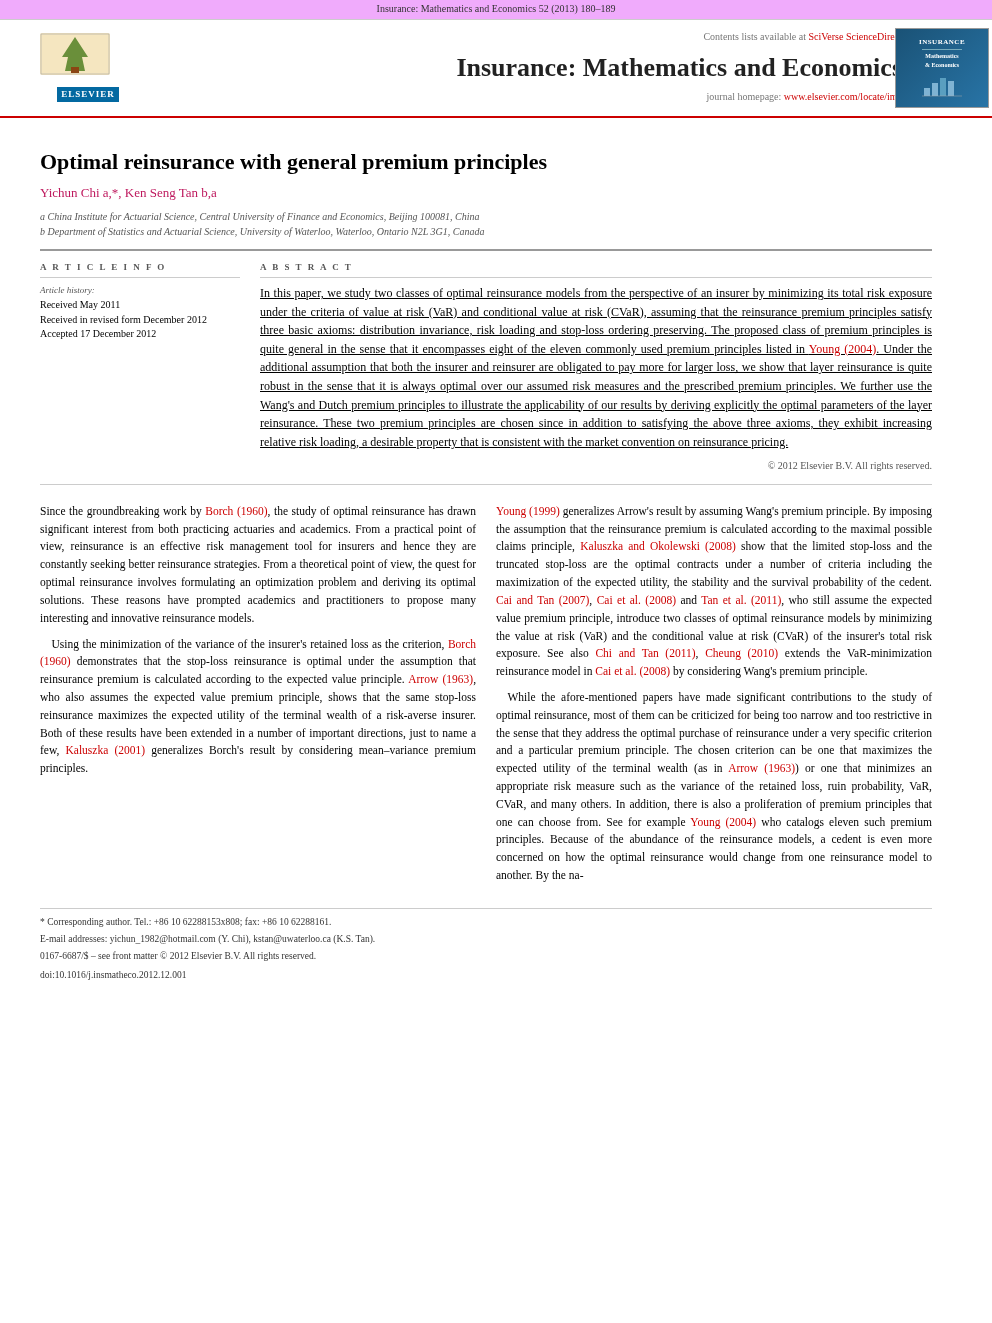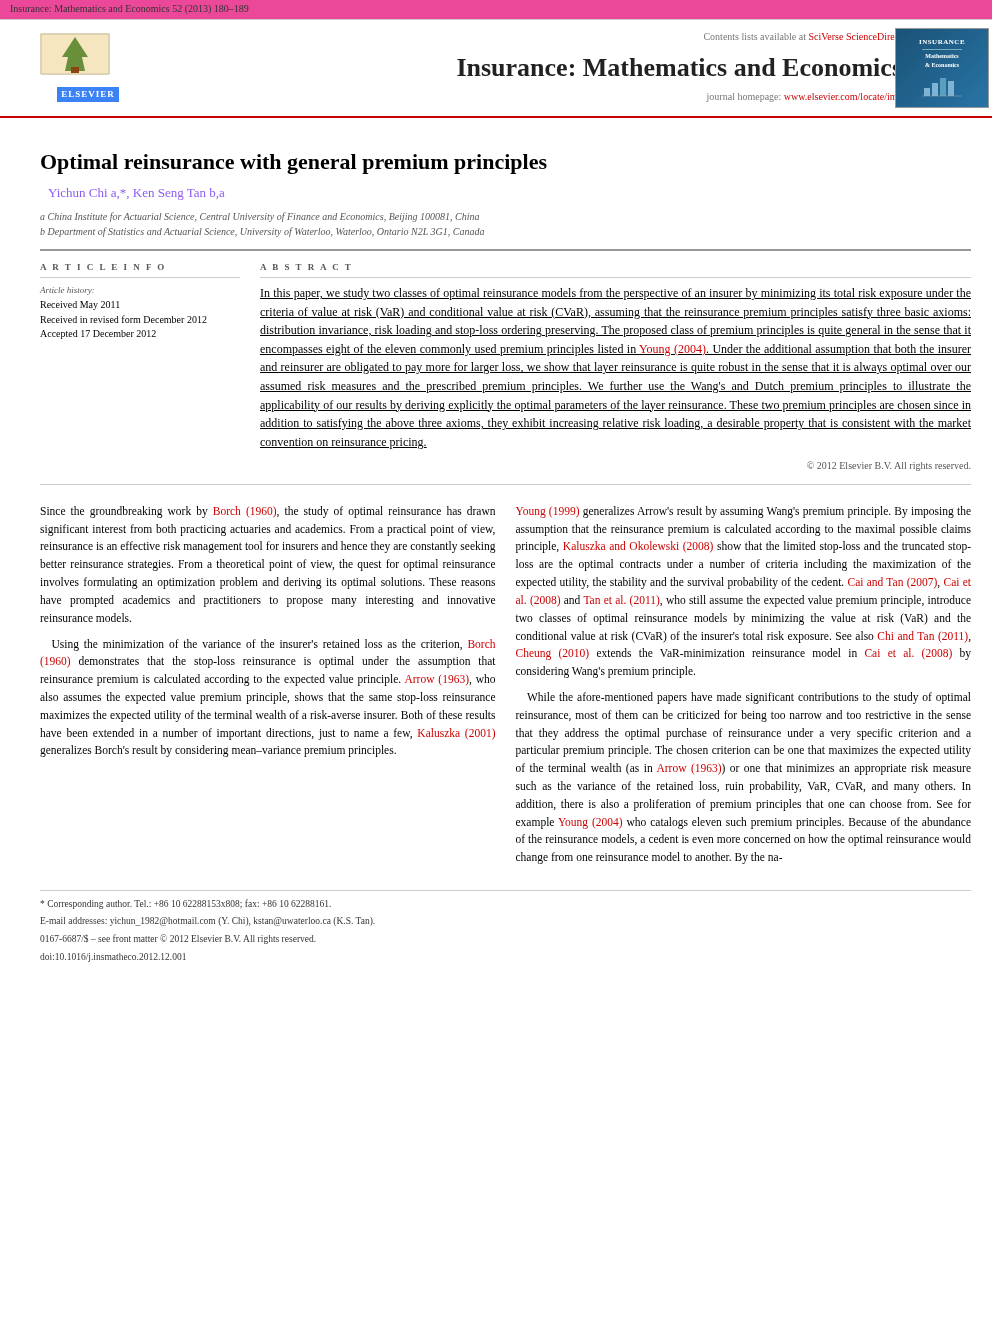--- a/index.html
+++ b/index.html
@@ -8,44 +8,44 @@
       background: #fff;
       color: #000;
       width: 992px;
       min-height: 1323px;
       font-size: 13px;
       line-height: 1.45;
     }
 
     
     .top-bar {
-      background: #ec4899;
+      background: #f0abfc;
       border-bottom: 1px solid #ccc;
       padding: 2px 10px;
-      text-align: left;
+      text-align: center;
       font-size: 10px;
       color: #333;
     }
 
     
     .journal-banner {
       display: flex;
       align-items: center;
       border-bottom: 2px solid #c00;
       padding: 8px 10px;
       background: #fff;
     }
     .banner-left {
       width: 130px;
       display: flex;
       flex-direction: column;
       align-items: center;
     }
     .elsevier-label {
-      background: #3b82f6;
+      background: #0369a1;
       color: white;
       font-size: 9px;
       font-weight: bold;
       padding: 1px 4px;
       letter-spacing: 1px;
       margin-left: 26px;
     }
     .banner-center {
       flex: 1;
       text-align: right;
@@ -88,38 +88,37 @@
       flex-direction: column;
       color: white;
       font-size: 7px;
       font-weight: bold;
       text-align: center;
       padding: 4px;
     }
 
     
     .main-content {
-      padding: 15px 21px 20px 40px;
+      padding: 15px 60px 20px 40px;
     }
 
     
     .article-title {
       font-size: 22px;
       font-weight: bold;
       color: #000;
       margin: 15px 0 8px 0;
       line-height: 1.3;
     }
 
     
     .authors {
       font-size: 13px;
-      color: #8b5cf6;
+      color: #be185d;
       margin-bottom: 6px;
-      margin-left: 8px;
     }
 
     
     .affiliations {
       font-size: 10px;
       color: #555;
       margin-bottom: 10px;
       line-height: 1.5;
       font-style: italic;
     }

